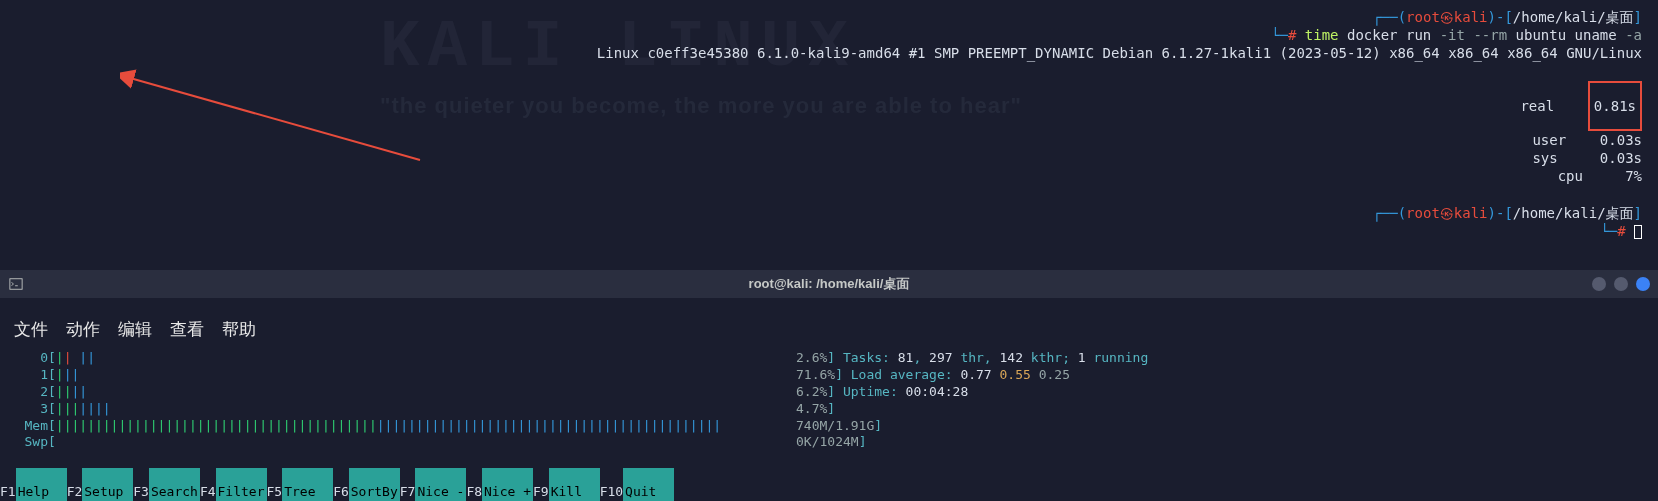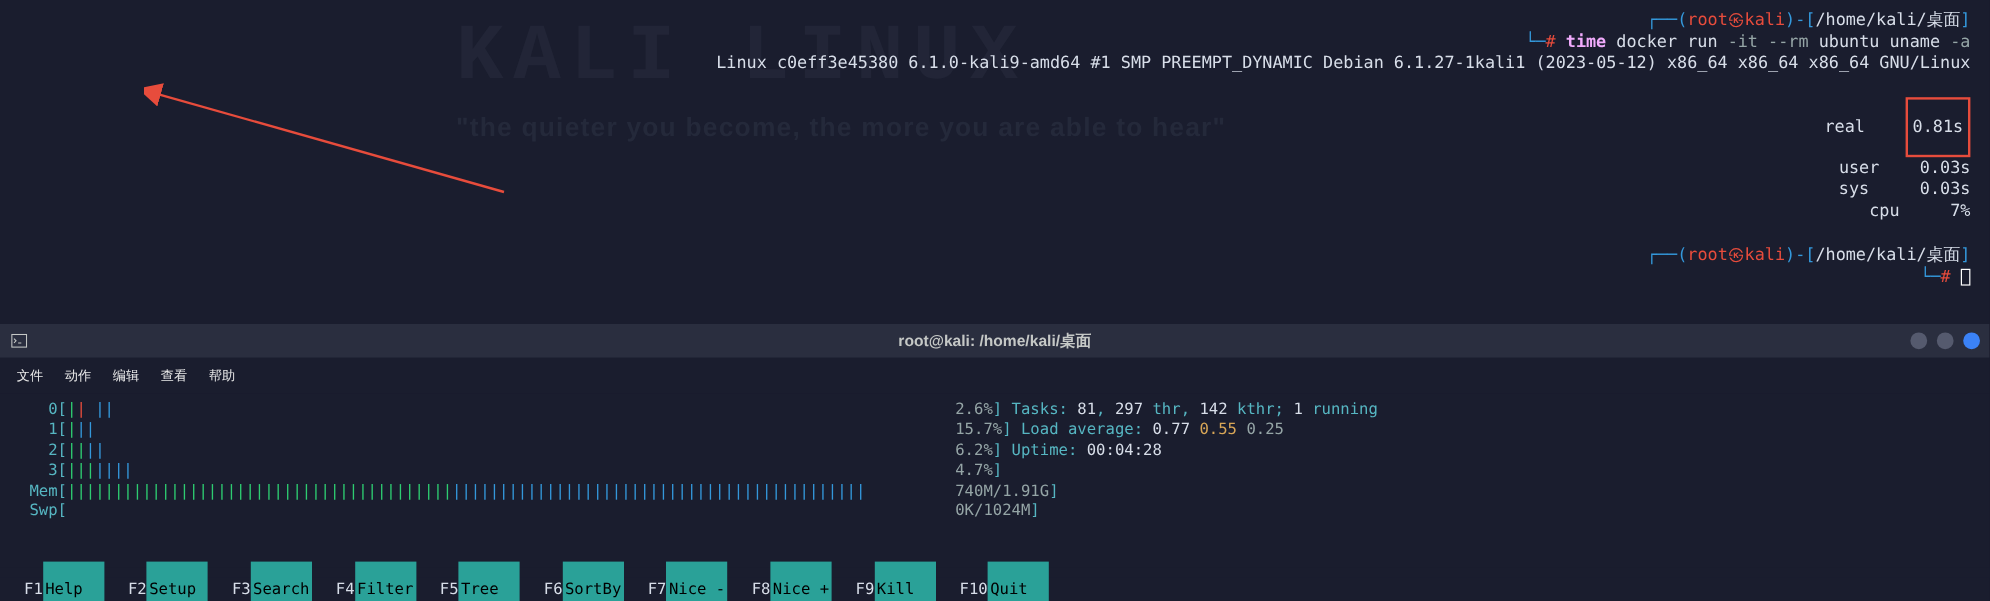--- a/index.html
+++ b/index.html
@@ -42,21 +42,21 @@
   font-size: 22px;
   font-weight: bold;
   color: rgba(80, 90, 110, 0.2);
   margin-top: 8px;
   letter-spacing: 1px;
 }
 .term-content { position: relative; z-index: 2; }
 .prompt-line { white-space: pre; line-height: 1.3; text-align: right; }
 .red { color: #e74c3c; }
 .blue { color: #3498db; }
-.teal { color: #f0abfc; font-weight: bold; }
+.teal { color: #bef264; }
 .grey { color: #95a5a6; }
 .white { color: #d8dee9; }
 .yellow { color: #d8a657; }
 .cyan { color: #56b6c2; }
 .highlight-box {
   border: 2px solid #e74c3c;
   padding: 14px 4px;
   display: inline-block;
 }
 .cursor {
@@ -107,22 +107,23 @@
 .ctrl-max { background: #555a6e; }
 .ctrl-close { background: #3b82f6; }
 .menubar {
   background: #1a1d2e;
   height: 30px;
   display: flex;
   align-items: center;
   gap: 18px;
   padding: 0 14px;
   font-family: sans-serif;
-  font-size: 11px;
+  font-size: 17px;
   color: #e8e8e8;
+  margin-top: 16px;
 }
 .menubar span { cursor: pointer; }
 .htop-area {
   background: #1a1d2e;
   padding: 6px 16px;
   font-size: 13px;
   line-height: 1.3;
   height: 145px;
   position: relative;
 }
@@ -138,21 +139,21 @@
   bottom: 0;
   left: 0;
   right: 0;
   height: 20px;
   background: #1a1d2e;
   display: flex;
   align-items: center;
   font-size: 13px;
   white-space: pre;
 }
-.fkey { color: #d8dee9; margin-left: 20px; }
+.fkey { color: #d8dee9; }
 .faction { background: #2aa198; color: #000; padding: 16px 2px; }
 </style>
 </head>
 <body>
 
 <div class="terminal-top">
   <div class="watermark">
     <div class="watermark-title">KALI LINUX</div>
     <div class="watermark-sub">"the quieter you become, the more you are able to hear"</div>
   </div>
@@ -209,21 +210,21 @@
   <span>帮助</span>
 </div>
 
 <div class="htop-area">
   <div class="htop-row">
     <div class="htop-left"><span class="meter-label">0</span><span class="cyan">[</span><span class="meter-green">|</span><span class="meter-red">| </span><span class="meter-blue">||</span></div>
     <div class="htop-right"><span class="grey">2.6%</span><span class="cyan">]</span> <span class="cyan">Tasks: </span><span class="white">81</span><span class="cyan">, </span><span class="white">297</span><span class="cyan"> thr, </span><span class="white">142</span><span class="cyan"> kthr; </span><span class="white">1</span><span class="cyan"> running</span></div>
   </div>
   <div class="htop-row">
     <div class="htop-left"><span class="meter-label">1</span><span class="cyan">[</span><span class="meter-green">|</span><span class="meter-blue">||</span></div>
-    <div class="htop-right"><span class="grey">15.7%</span><span class="cyan">]</span> <span class="cyan">Load average: </span><span class="white">0.77</span> <span class="yellow">0.55</span> <span class="grey">0.25</span></div>
+    <div class="htop-right"><span class="grey">71.6%</span><span class="cyan">]</span> <span class="cyan">Load average: </span><span class="white">0.77</span> <span class="yellow">0.55</span> <span class="grey">0.25</span></div>
   </div>
   <div class="htop-row">
     <div class="htop-left"><span class="meter-label">2</span><span class="cyan">[</span><span class="meter-green">||</span><span class="meter-blue">||</span></div>
     <div class="htop-right"><span class="grey">6.2%</span><span class="cyan">]</span> <span class="cyan">Uptime: </span><span class="white">00:04:28</span></div>
   </div>
   <div class="htop-row">
     <div class="htop-left"><span class="meter-label">3</span><span class="cyan">[</span><span class="meter-green">|||</span><span class="meter-blue">||||</span></div>
     <div class="htop-right"><span class="grey">4.7%</span><span class="cyan">]</span></div>
   </div>
   <div class="htop-row">

